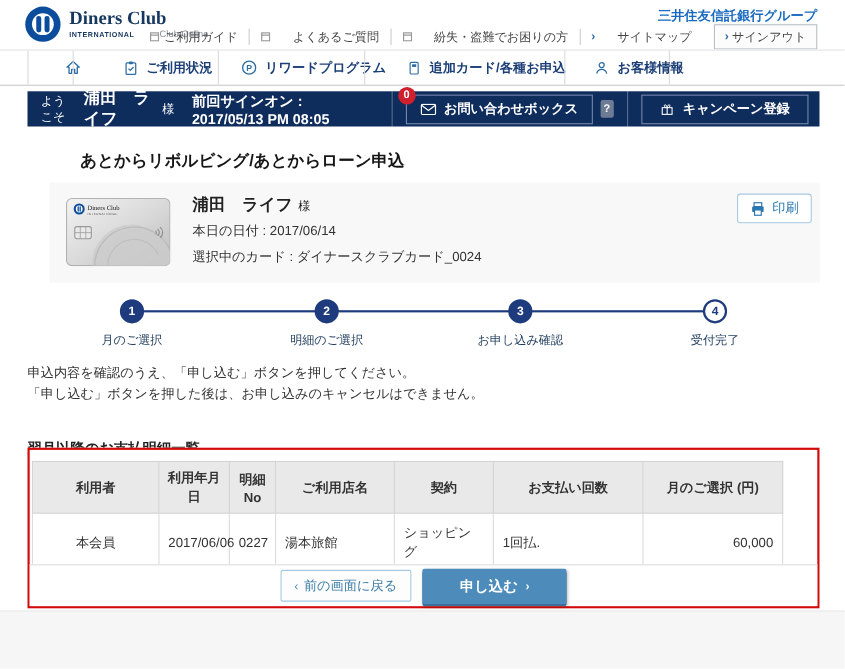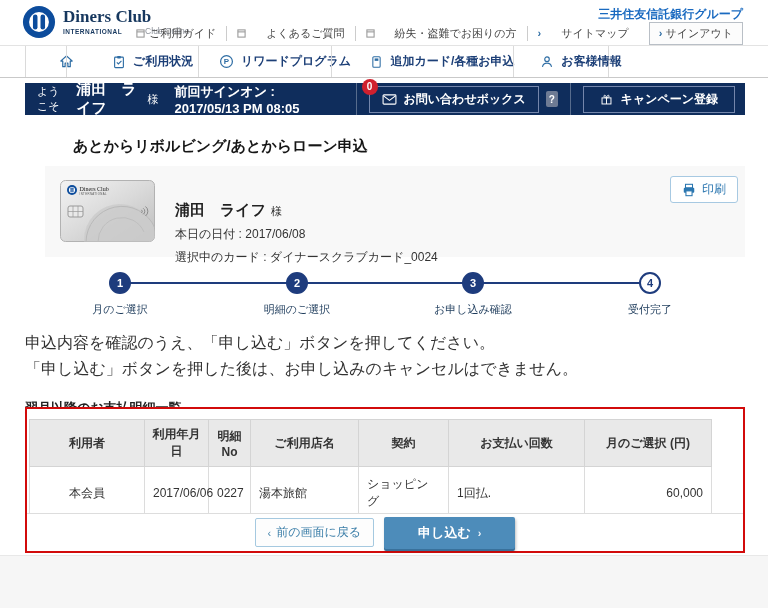--- a/index.html
+++ b/index.html
@@ -40,35 +40,35 @@
   .help-box{width:16px;height:16px;background:#6e7b94;color:#fff;font-size:10px;font-weight:bold;display:flex;align-items:center;justify-content:center;margin-left:7px;border-radius:2px;cursor:pointer;}
   .campaign-btn{display:flex;align-items:center;gap:8px;border:1px solid #7486ab;padding:4px 16px;font-size:12px;font-weight:bold;color:#fff;cursor:pointer;margin-right:10px;white-space:nowrap;}
 
   
   .page-title{position:absolute;top:127px;left:25px;font-size:15px;font-weight:bold;color:#161616;margin-left:48px;}
 
   
   .card-panel{position:absolute;top:166px;left:45px;width:700px;height:91px;background:#f8f8f8;}
   .cardface{position:absolute;left:15px;top:14px;}
   .cp-info{position:absolute;left:130px;top:11px;}
-  .cp-name{font-size:15px;font-weight:bold;color:#222;margin-top:24px;}
+  .cp-name{font-size:15px;font-weight:bold;color:#222;}
   .cp-hon{font-size:11px;font-weight:normal;margin-left:5px;}
   .cp-line{font-size:12px;color:#333;margin-top:6px;}
   .print-btn{position:absolute;right:7px;top:10px;display:flex;align-items:center;gap:6px;border:1px solid #a7c9e2;border-radius:3px;background:#fff;padding:4px 11px;font-size:12px;color:#2a76b0;cursor:pointer;}
 
   
   .steps{position:absolute;top:272px;left:25px;width:720px;height:48px;}
   .step-line{position:absolute;top:10px;left:13.19%;width:73.62%;height:2px;background:#1e3c7d;}
   .step{position:absolute;top:0;width:150px;transform:translateX(-50%);text-align:center;}
   .step-circle{width:22px;height:22px;border-radius:50%;margin:0 auto;background:#1e3c7d;color:#fff;font-size:11px;font-weight:bold;display:flex;align-items:center;justify-content:center;box-sizing:border-box;border:2px solid #1e3c7d;position:relative;}
   .step.current .step-circle{background:#fff;color:#1e3c7d;}
   .step-label{margin-top:8px;font-size:11px;color:#1e3c5c;}
 
   
-  .instructions{position:absolute;top:330px;left:25px;font-size:16px;color:#333;line-height:1.6;}
+  .instructions{position:absolute;top:330px;left:25px;font-size:12px;color:#333;line-height:1.6;}
   .instructions p{margin:0;}
 
   
   .section-title{position:absolute;top:388px;left:25px;font-size:13px;font-weight:bold;color:#222;}
   .red-box{position:absolute;top:407px;left:25px;width:716px;height:142px;border:2px solid #d20b0b;background:#fff;}
   .stmt-table{position:absolute;top:10px;left:2px;width:682px;border-collapse:collapse;table-layout:fixed;font-size:12px;color:#333;}
   .stmt-table th{background:#e9e9e9;border:1px solid #d4d4d4;font-weight:bold;padding:6px 4px;font-size:12px;color:#333;text-align:center;}
   .stmt-table td{border:1px solid #dcdcdc;background:#fff;padding:9px 8px;text-align:left;}
   .cell-c{text-align:center !important;}
   .cell-r{text-align:right !important;}
@@ -253,21 +253,21 @@
       <rect x="8" y="26" width="15" height="11" rx="2" fill="#e9e9e9" stroke="#999"></rect>
       <line x1="13" y1="26" x2="13" y2="37" stroke="#999" stroke-width="0.7"></line>
         <line x1="18" y1="26" x2="18" y2="37" stroke="#999" stroke-width="0.7"></line>
         <line x1="8" y1="31.5" x2="23" y2="31.5" stroke="#999" stroke-width="0.7"></line>
       <path d="M85.5 26.5 a6 6 0 0 1 0 9.5 M83.2 28.3 a3.6 3.6 0 0 1 0 6 M81.4 29.8 a1.9 1.9 0 0 1 0 3" fill="none" stroke="#8a8a8a" stroke-width="1"></path>
     </svg>
     <div class="cp-info">
       <div class="cp-name">
         <span>浦田　ライフ</span><span class="cp-hon">様</span>
       </div>
-      <div class="cp-line">本日の日付 : 2017/06/08</div>
+      <div class="cp-line">本日の日付 : 2017/06/14</div>
       <div class="cp-line">選択中のカード : ダイナースクラブカード_0024</div>
     </div>
     <span class="print-btn">
       <span class="ic">
         <svg viewBox="0 0 16 16" width="14" height="14">
             <rect x="4" y="1.5" width="8" height="4" fill="none" stroke="#2a76b0" stroke-width="1.2"></rect>
             <rect x="2" y="5.5" width="12" height="5.5" rx="1" fill="#2a76b0"></rect>
             <rect x="4.5" y="9" width="7" height="5.5" fill="#fff" stroke="#2a76b0" stroke-width="1.2"></rect>
           </svg>
       </span>

